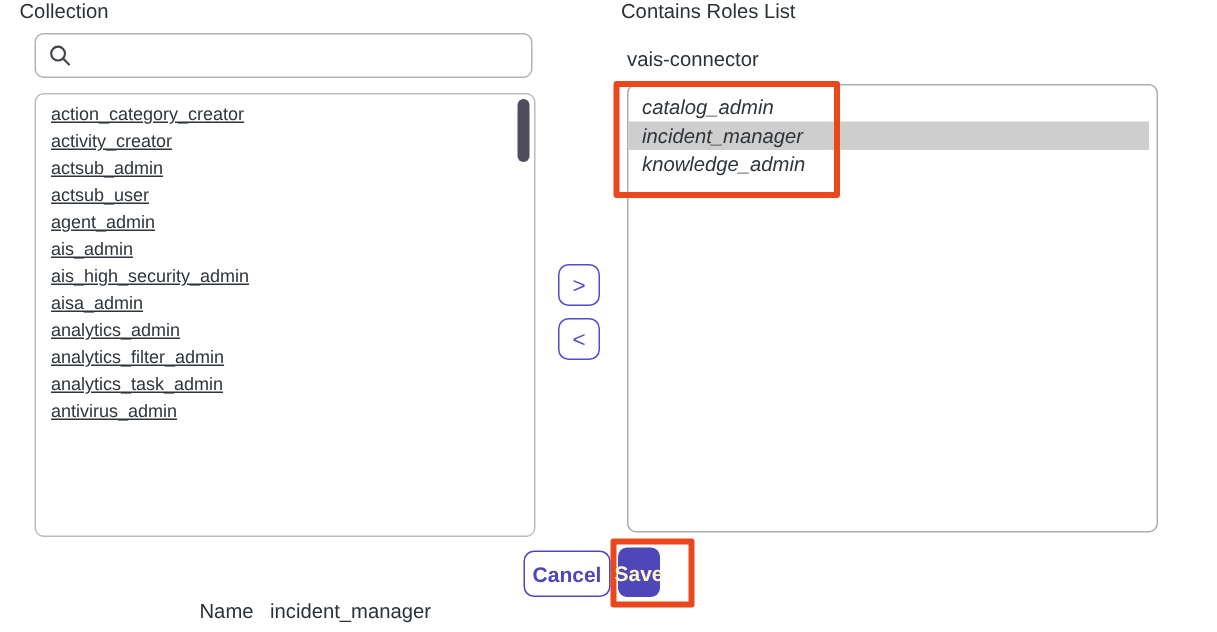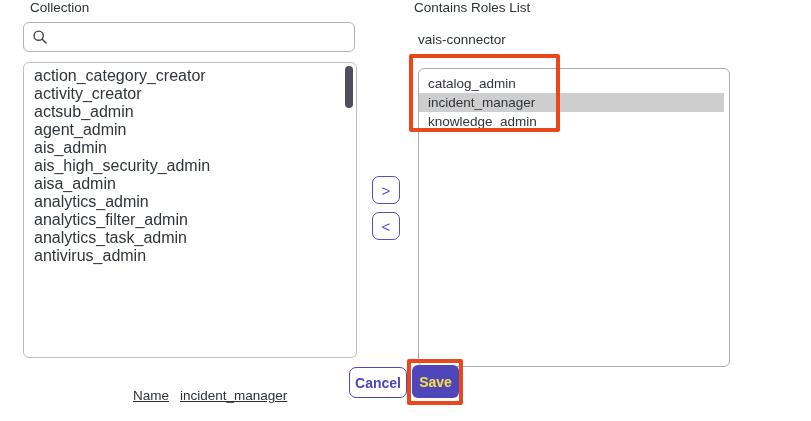--- a/index.html
+++ b/index.html
@@ -10,21 +10,21 @@
     font-family: "Liberation Sans", sans-serif;
     color: #2f353b;
     overflow: hidden;
   }
   .panel-label {
     position: absolute;
     font-size: 13.5px;
     color: #2b3237;
   }
   
-  #collection-label { left: 30px; top: 0px; text-align: center; }
+  #collection-label { left: 13px; top: 0px; text-align: center; }
   .search-box {
     position: absolute;
     left: 23px; top: 22px;
     width: 332px; height: 30px;
     border: 1px solid #b3b3b3;
     border-radius: 6px;
     background: #fff;
     display: flex;
     align-items: center;
     padding: 0 8px;
@@ -46,25 +46,26 @@
     border: 1px solid #bdbdbd;
     border-radius: 6px;
     overflow: hidden;
   }
   #left-list {
     left: 23px; top: 62px;
     width: 334px; height: 296px;
     padding: 4px 0 0 0;
   }
   #left-list .list-item {
-    font-size: 16px;
+    font-size: 12px;
     line-height: 18px;
     padding: 0 10px;
     white-space: nowrap;
     cursor: default;
+    text-decoration: underline;
   }
   .scrollbar-track {
     position: absolute;
     top: 1px; right: 2px;
     width: 10px; bottom: 1px;
   }
   .scrollbar-thumb {
     position: absolute;
     top: 2px; left: 1px;
     width: 8px; height: 42px;
@@ -87,24 +88,25 @@
     justify-content: center;
     cursor: pointer;
     line-height: 1;
   }
   #add-role-button { top: 176px; }
   #remove-role-button { top: 212px; }
   
   #contains-roles-label { left: 414px; top: 0px; }
   #group-name { left: 418px; top: 32px; }
   #right-list {
-    left: 418px; top: 68px;
-    width: 312px; height: 299px;
+    left: 418px; top: 56px;
+    width: 354px; height: 299px;
     border-color: #a9adb2;
     padding: 5px 0 0 0;
+    font-style: italic;
   }
   #right-list .list-item {
     font-size: 13.5px;
     line-height: 19px;
     padding: 0 9px;
     white-space: nowrap;
     cursor: default;
   }
   #right-list .list-item.selected {
     background: #cecece;
@@ -134,54 +136,54 @@
   }
   #cancel-button {
     left: 349px; top: 367px;
     width: 58px; height: 31px;
     background: #ffffff;
     border: 1.5px solid #4c46c0;
     color: #4c46c0;
   }
   #save-button {
     left: 412px; top: 365px;
-    width: 47px; height: 33px;
+    width: 28px; height: 33px;
     background: #4d47ba;
     border: none;
-    color: #fde047;
+    color: #fef9c3;
     border-radius: 6px;
   }
   #name-row {
     position: absolute;
-    left: 133px; top: 388px;
+    left: 133px; top: 400px;
     display: flex;
     gap: 11px;
     font-size: 13.5px;
     color: #2b3237;
-    text-decoration: underline;
   }
 </style>
 </head>
 <body>
 
 <div id="collection-label" class="panel-label">Collection</div>
 
 <div class="search-box">
   <svg width="16" height="16" viewBox="0 0 16 16">
     <circle cx="6.7" cy="6.7" r="4.6" fill="none" stroke="#3c4248" stroke-width="1.4"></circle>
     <line x1="10.2" y1="10.2" x2="14" y2="14" stroke="#3c4248" stroke-width="1.4" stroke-linecap="round"></line>
   </svg>
   <input type="text" placeholder="" style="">
 </div>
 
 <div id="left-list" class="listbox">
   <div>
       <div class="list-item">action_category_creator</div>
       <div class="list-item">activity_creator</div>
       <div class="list-item">actsub_admin</div>
+      <div class="list-item">actsub_user</div>
       <div class="list-item">agent_admin</div>
       <div class="list-item">ais_admin</div>
       <div class="list-item">ais_high_security_admin</div>
       <div class="list-item">aisa_admin</div>
       <div class="list-item">analytics_admin</div>
       <div class="list-item">analytics_filter_admin</div>
       <div class="list-item">analytics_task_admin</div>
       <div class="list-item">antivirus_admin</div>
     </div>
   <div class="scrollbar-track">

